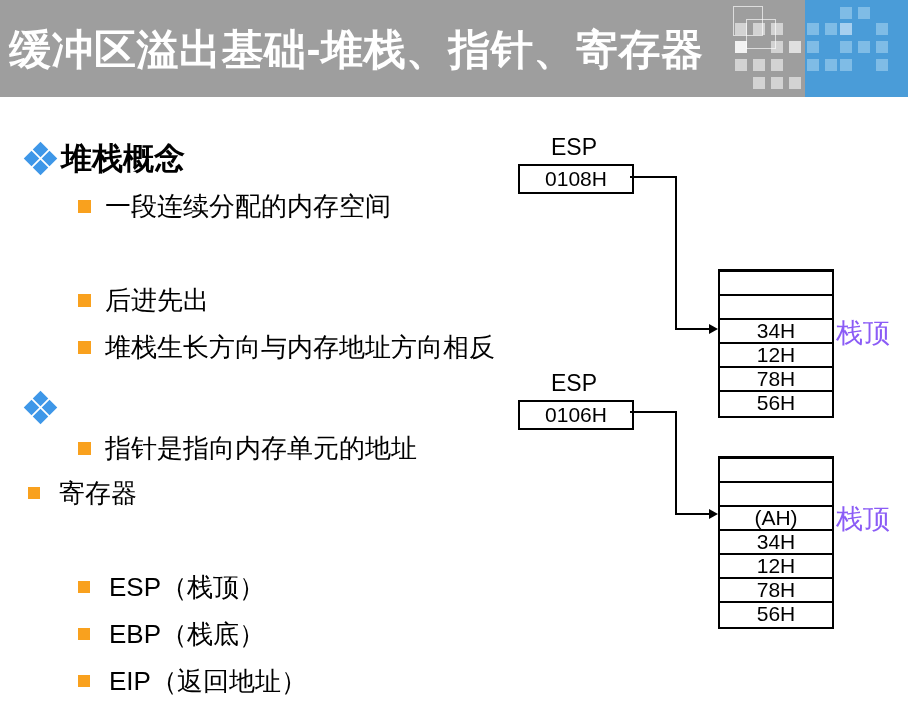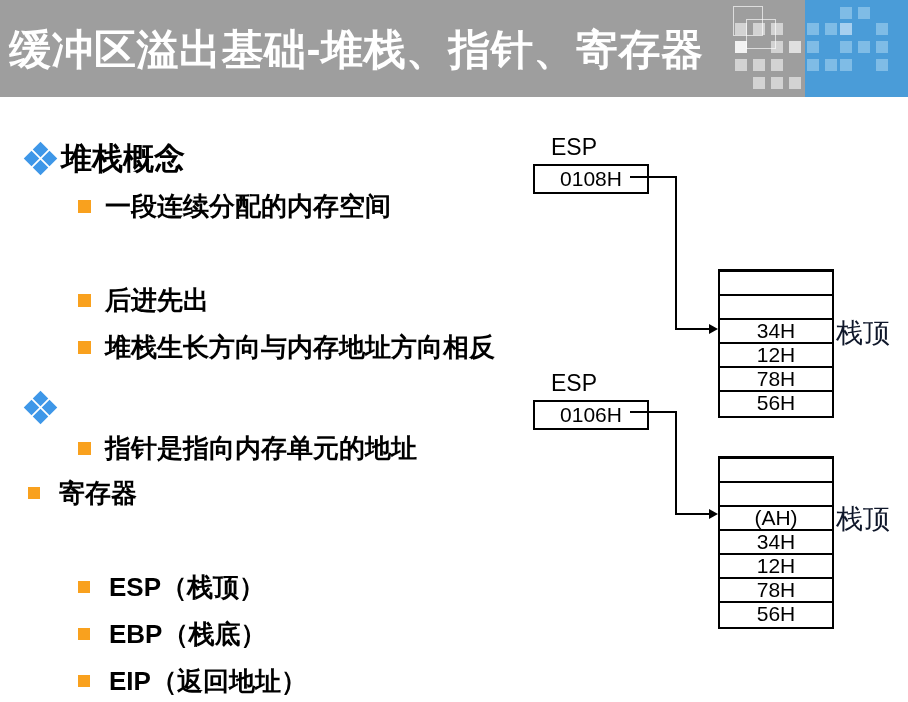--- a/index.html
+++ b/index.html
@@ -12,42 +12,42 @@
          font-size:42px;font-weight:bold;color:#ffffff;letter-spacing:0.5px;white-space:nowrap;}
   .blue-block{position:absolute;right:0;top:0;width:103px;height:97px;background:#4A9CD8;}
   .deco{position:absolute;left:0;top:0;width:908px;height:97px;pointer-events:none;}
   .sq{position:absolute;width:12px;height:12px;background:#D3D3D3;}
   .sqb{background:#7FBCE6;}
   .holo{position:absolute;width:28px;height:28px;border:1px solid rgba(255,255,255,0.65);background:transparent;}
 
   
   .row{position:absolute;display:flex;align-items:center;white-space:nowrap;}
   .row.l1{height:34px;font-size:31px;font-weight:bold;margin-top:8px;}
-  .row.l2{height:30px;font-size:26px;font-weight:bold;}
+  .row.l2{height:30px;font-size:26px;font-weight:normal;}
   .diamond{position:relative;width:30px;height:30px;margin-right:5px;flex:0 0 auto;}
   .diamond i{position:absolute;width:11px;height:11px;background:#3E97E8;transform:rotate(45deg);}
   .diamond i:nth-child(1){left:9px;top:0;}
   .diamond i:nth-child(2){left:0;top:9px;}
   .diamond i:nth-child(3){left:18px;top:9px;}
   .diamond i:nth-child(4){left:9px;top:18px;}
   .sqbul{width:13px;height:13px;background:#F9A11E;margin-right:14px;flex:0 0 auto;}
   .sqbul.small{width:12px;height:12px;margin-right:19px;}
 
   
   .esp-label{position:absolute;width:112px;text-align:center;font-size:23px;color:#000;}
   .reg-box{position:absolute;left:518px;width:112px;height:26px;border:2px solid #000;
-           background:#fff;text-align:center;font-size:21px;line-height:26px;margin-left:15px;}
+           background:#fff;text-align:center;font-size:21px;line-height:26px;}
   .hline,.vline{position:absolute;background:#000;}
   .arrowhead{position:absolute;width:0;height:0;border-left:9px solid #000;
              border-top:5px solid transparent;border-bottom:5px solid transparent;}
   .stack{position:absolute;left:718px;width:112px;border:2px solid #000;border-top:3px solid #000;background:#fff;}
   .cell{height:24px;border-bottom:2px solid #000;box-sizing:border-box;text-align:center;
         font-size:21px;line-height:22px;}
   .cell:last-child{border-bottom:none;}
-  .stacktop{position:absolute;left:836px;font-size:27px;font-family:"DejaVu Serif","Liberation Serif",serif;color:#0f172a;white-space:nowrap;}
+  .stacktop{position:absolute;left:836px;font-size:27px;font-family:"DejaVu Serif","Liberation Serif",serif;color:#8b5cf6;white-space:nowrap;}
 </style>
 </head>
 <body>
 
 <div class="slide">
 
   <div class="titlebar">
     <div class="blue-block"></div>
     <div class="deco">
 

